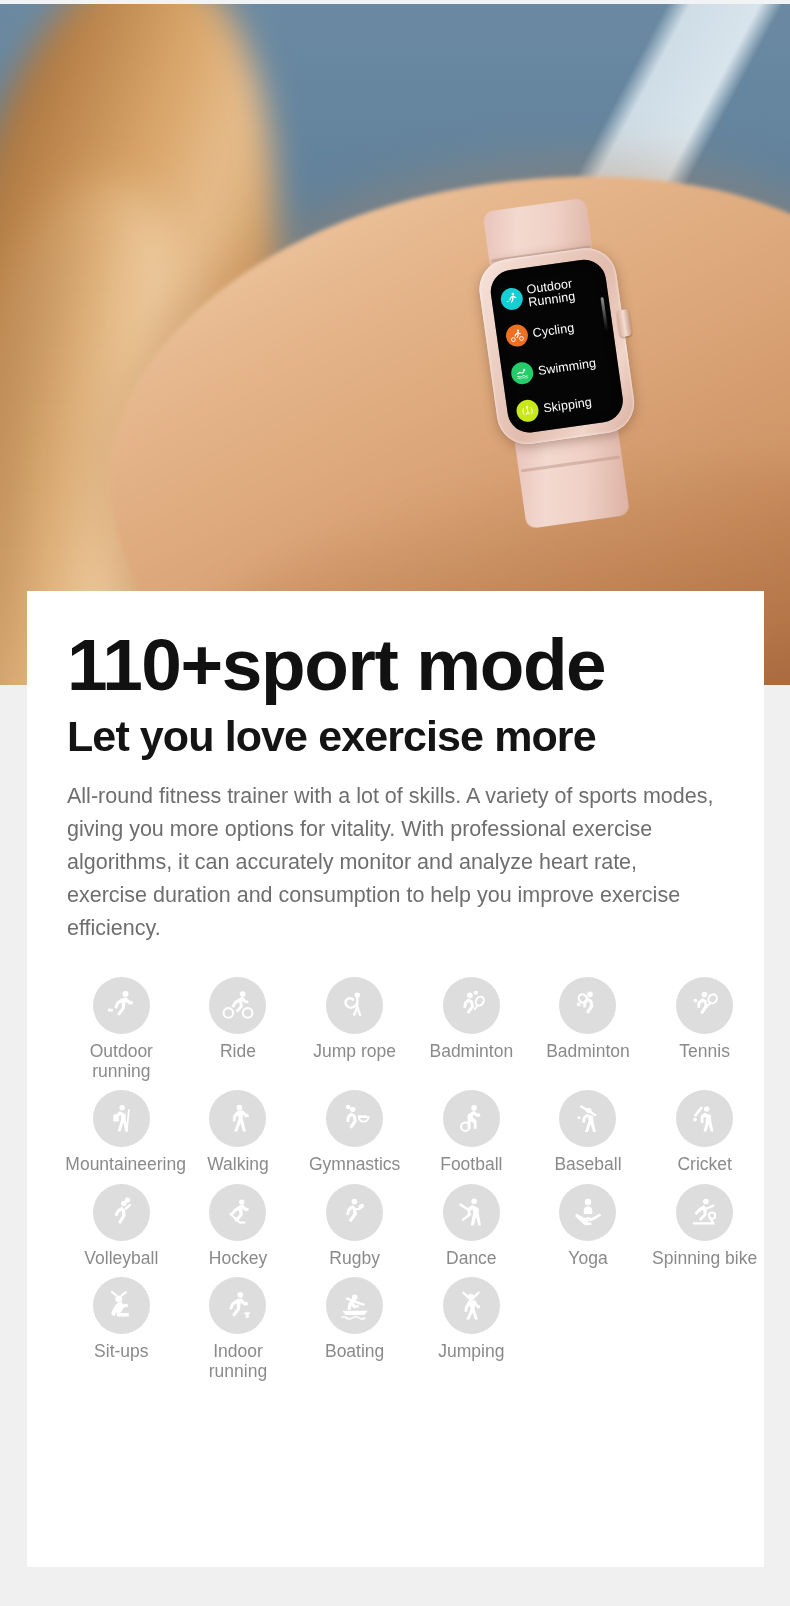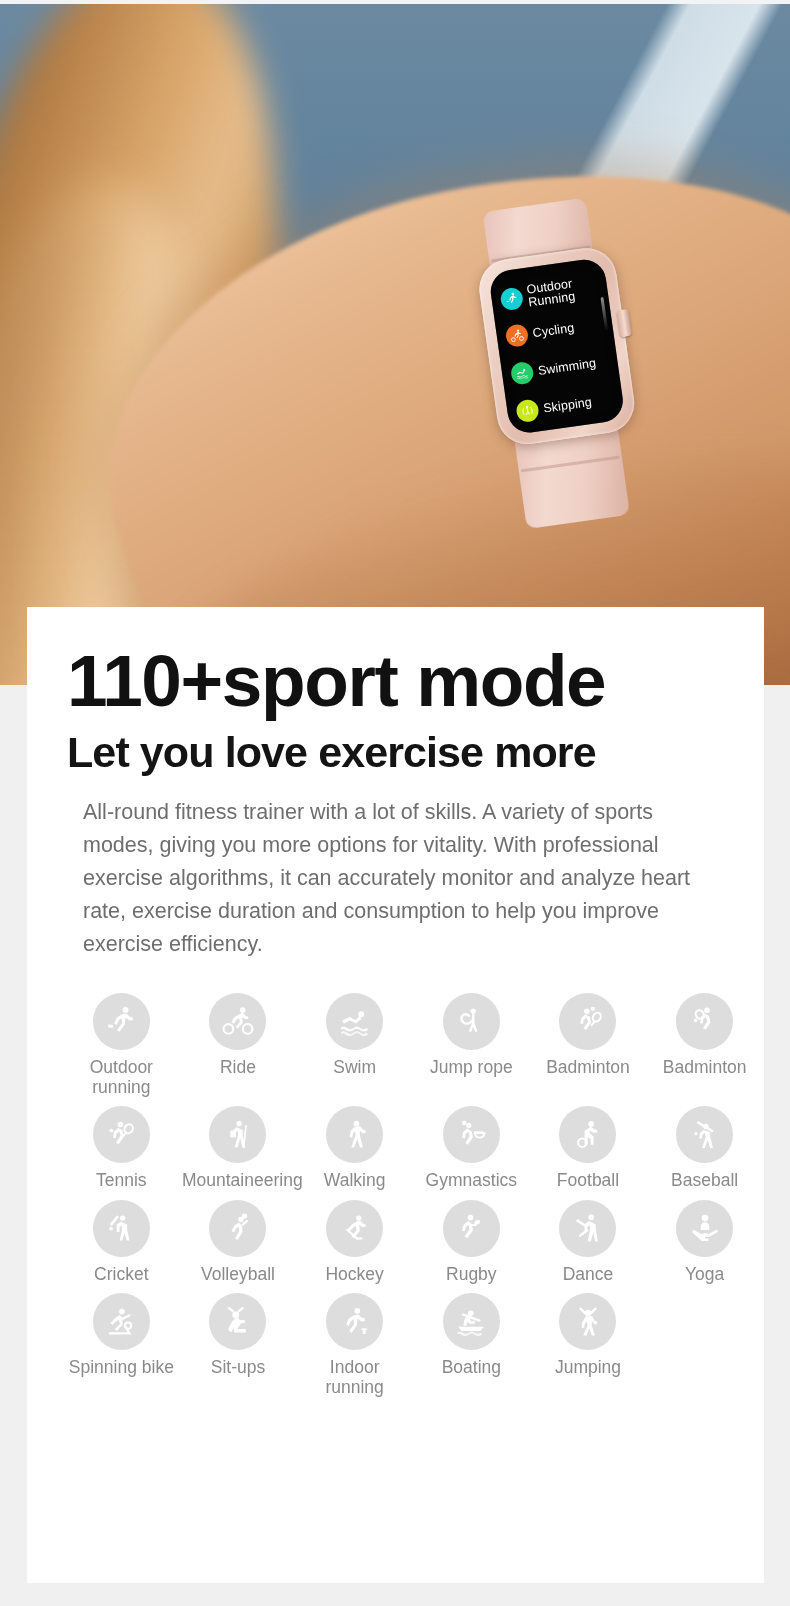--- a/index.html
+++ b/index.html
@@ -101,21 +101,21 @@
     display:flex;align-items:center;justify-content:center;
     color:#fff;font-size:13px;line-height:1;
   }
   .sportTxt{
     color:#fff;font-size:12.5px;line-height:1.02;font-weight:500;
     font-family:"Liberation Sans",sans-serif;letter-spacing:.1px;
   }
 
   
   .card{
-    position:absolute;left:27px;top:607px;width:737px;height:976px;
+    position:absolute;left:27px;top:591px;width:737px;height:976px;
     background:#ffffff;
     z-index:5;
   }
   .card .inner{padding:38px 44px 0 40px;}
 
   .title{
     margin:0;
     font-size:73px;line-height:.98;
     font-weight:700;
     letter-spacing:-1.4px;
@@ -126,21 +126,21 @@
   .subtitle{
     margin:14px 0 0 0;
     font-size:43px;line-height:1.02;
     font-weight:700;
     letter-spacing:-0.9px;
     color:#141414;
     font-family:"Liberation Sans",sans-serif;
     white-space:nowrap;
   }
   .para{
-    margin:22px 0 0 16px;
+    margin:22px 0 0 0;
     font-size:21.5px;line-height:1.53;
     color:#6e6e6e;
     font-family:"Liberation Sans",sans-serif;
     max-width:660px;
   }
 
   
   .grid{
     margin-top:32px;
     display:grid;
@@ -264,31 +264,20 @@
           <svg width="34" height="34" viewBox="0 0 24 24" fill="#fff">
               <circle cx="5.2" cy="17.6" r="3.4" fill="none" stroke="#fff" stroke-width="1.5"></circle>
               <circle cx="18.8" cy="17.6" r="3.4" fill="none" stroke="#fff" stroke-width="1.5"></circle>
               <circle cx="15.3" cy="4.3" r="2"></circle>
               <path d="M13.2 7 9.4 9.3l-2 3.6 1.8 1 1.5-2.8 2-1 .7 2.5-3.1 3.4 1.5 1.3 3.6-4-.5-4.2 2.4 1.7 2.1-.2-.2-1.8-1.7-.2-2.1-2.7z"></path>
             </svg>
         </span>
         <span class="cellLabel">Ride</span>
       </div>
 
-      <div class="cell">
-        <span class="iconCircle">
-          <svg width="34" height="34" viewBox="0 0 24 24" fill="#fff">
-              <circle cx="16.4" cy="7.2" r="2.1"></circle>
-              <path d="M2.8 11.9 8.2 9.2l4.1 2.1 3-2.6 1.4 1.5-4 3.5-4.1-2.1-4.4 2.2z"></path>
-              <path d="M1.8 16.9c1.5-1.2 3.1-1.2 4.6 0s3.1 1.2 4.6 0 3.1-1.2 4.6 0 3.1 1.2 4.6 0l1 1.5c-1.9 1.4-3.8 1.4-5.6 0s-3.1-1.2-4.6 0-3.8 1.4-5.6 0-2.4-.6-2.6-.3z"></path>
-              <path d="M1.8 20.2c1.5-1.2 3.1-1.2 4.6 0s3.1 1.2 4.6 0 3.1-1.2 4.6 0 3.1 1.2 4.6 0l1 1.5c-1.9 1.4-3.8 1.4-5.6 0s-3.1-1.2-4.6 0-3.8 1.4-5.6 0-2.4-.6-2.6-.3z" opacity=".75"></path>
-            </svg>
-        </span>
-        <span class="cellLabel">Swim</span>
-      </div>
 
       <div class="cell">
         <span class="iconCircle">
           <svg width="34" height="34" viewBox="0 0 24 24" fill="none" stroke="#fff" stroke-width="1.7">
               <circle cx="13.6" cy="5" r="1.9" fill="#fff" stroke="none"></circle>
               <path d="M13.6 7.1v6.2M13.6 13.3l-2.1 5.6M13.6 13.3l1.9 5.6" stroke-linecap="round"></path>
               <path d="M10.6 8.2c-4.2-2.6-6.6 1.6-4.4 4.3 1.7 2.1 5 1.7 6.4-.6" stroke-linecap="round"></path>
             </svg>
         </span>
         <span class="cellLabel">Jump rope</span>

